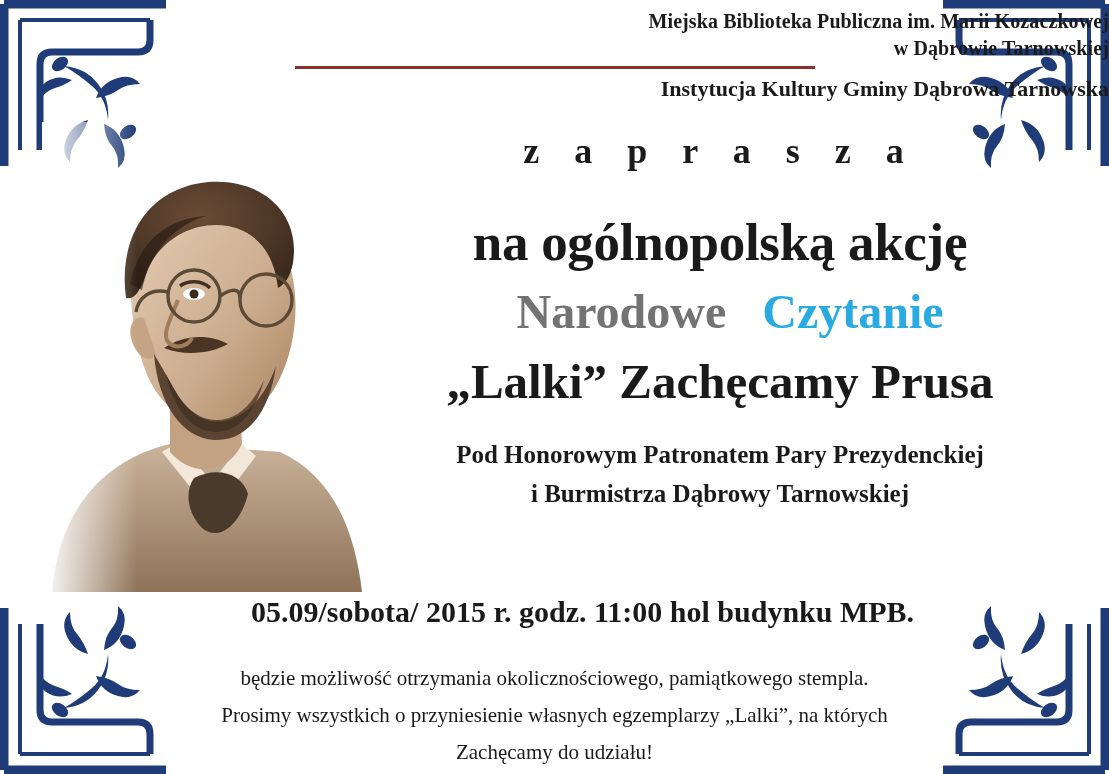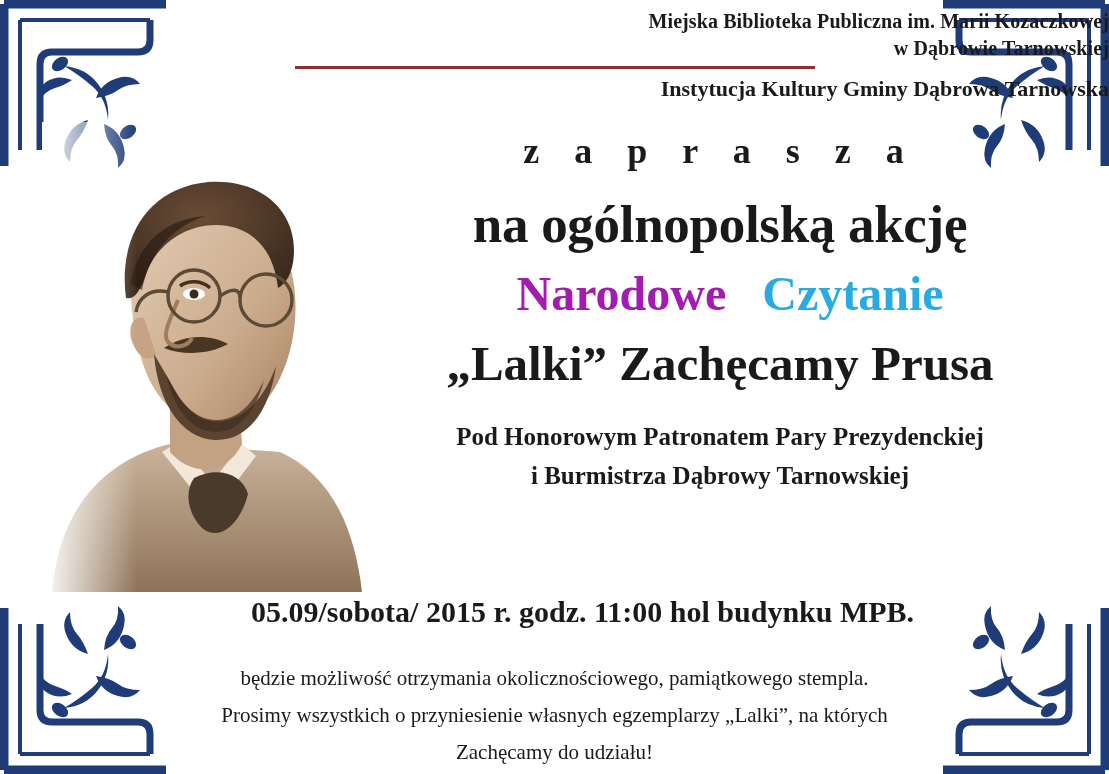--- a/index.html
+++ b/index.html
@@ -70,34 +70,34 @@
     position: absolute;
     left: 350px;
     top: 130px;
     width: 740px;
     text-align: center;
   }
   .zaprasza {
     font-size: 36px;
     font-weight: bold;
     letter-spacing: 13px;
-    margin-bottom: 22px;
+    margin-bottom: 40px;
   }
   .akcja {
     font-size: 53px;
     font-weight: bold;
     letter-spacing: -0.3px;
     margin-bottom: 12px;
   }
   .narodowe-czytanie {
     font-size: 48px;
     font-weight: bold;
     margin-bottom: 14px;
   }
-  .narodowe { color: #a21caf; margin-left: 20px; }
+  .narodowe { color: #737373; margin-left: 20px; }
   .czytanie { color: #29abe2; }
   .lalki {
     font-size: 49px;
     font-weight: bold;
     margin-bottom: 26px;
   }
   .patronat {
     font-size: 25px;
     font-weight: bold;
     line-height: 1.55;

